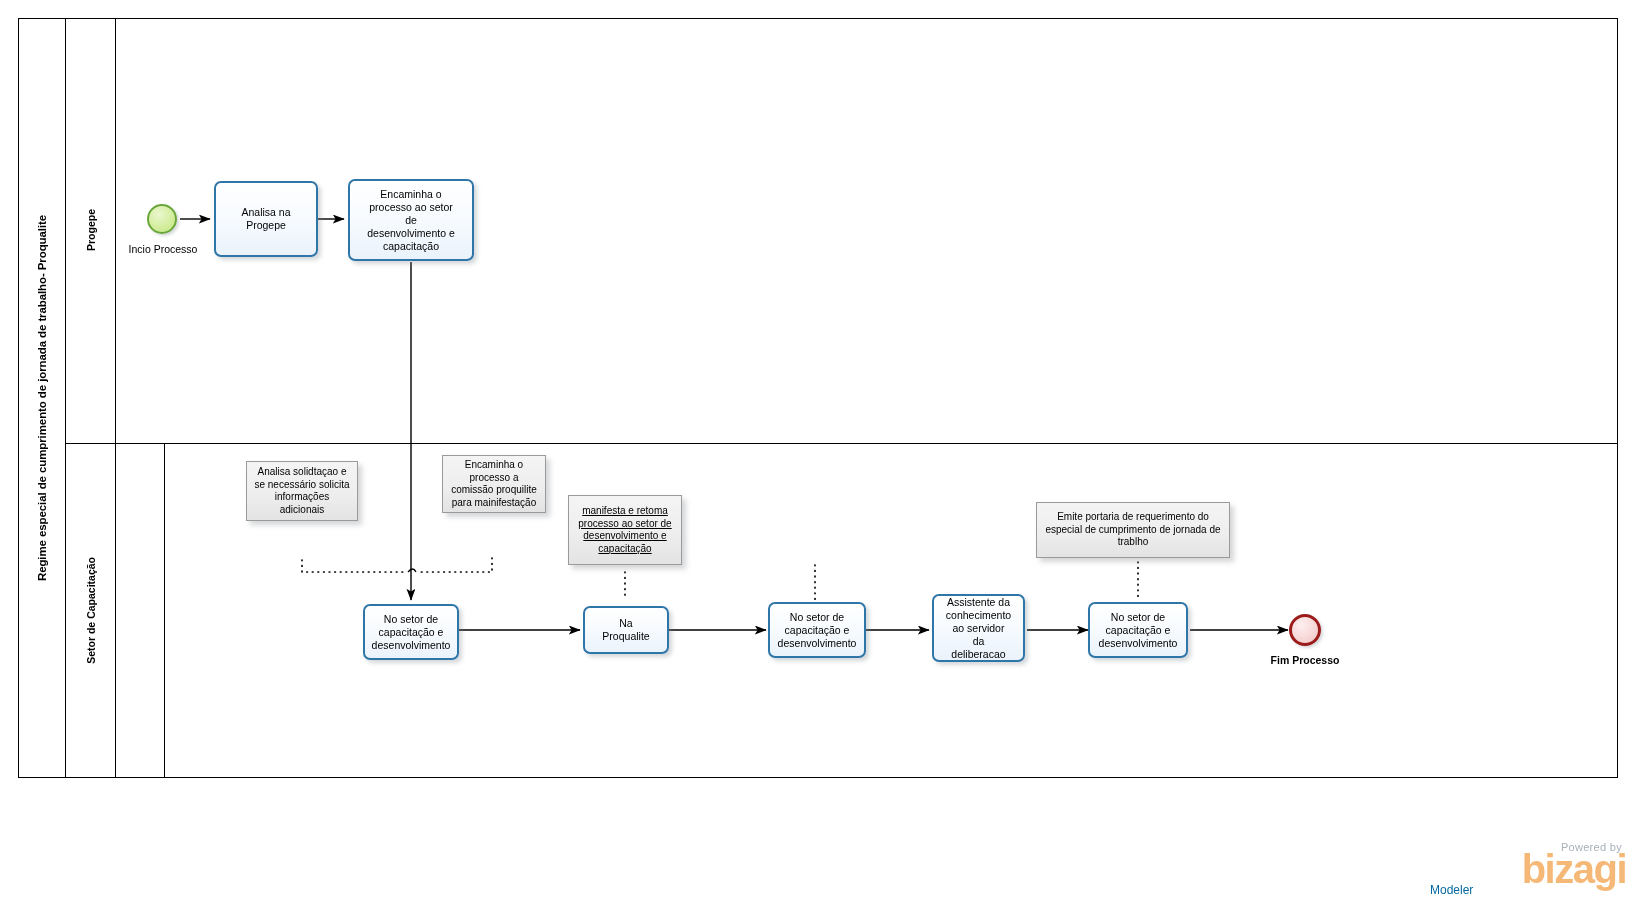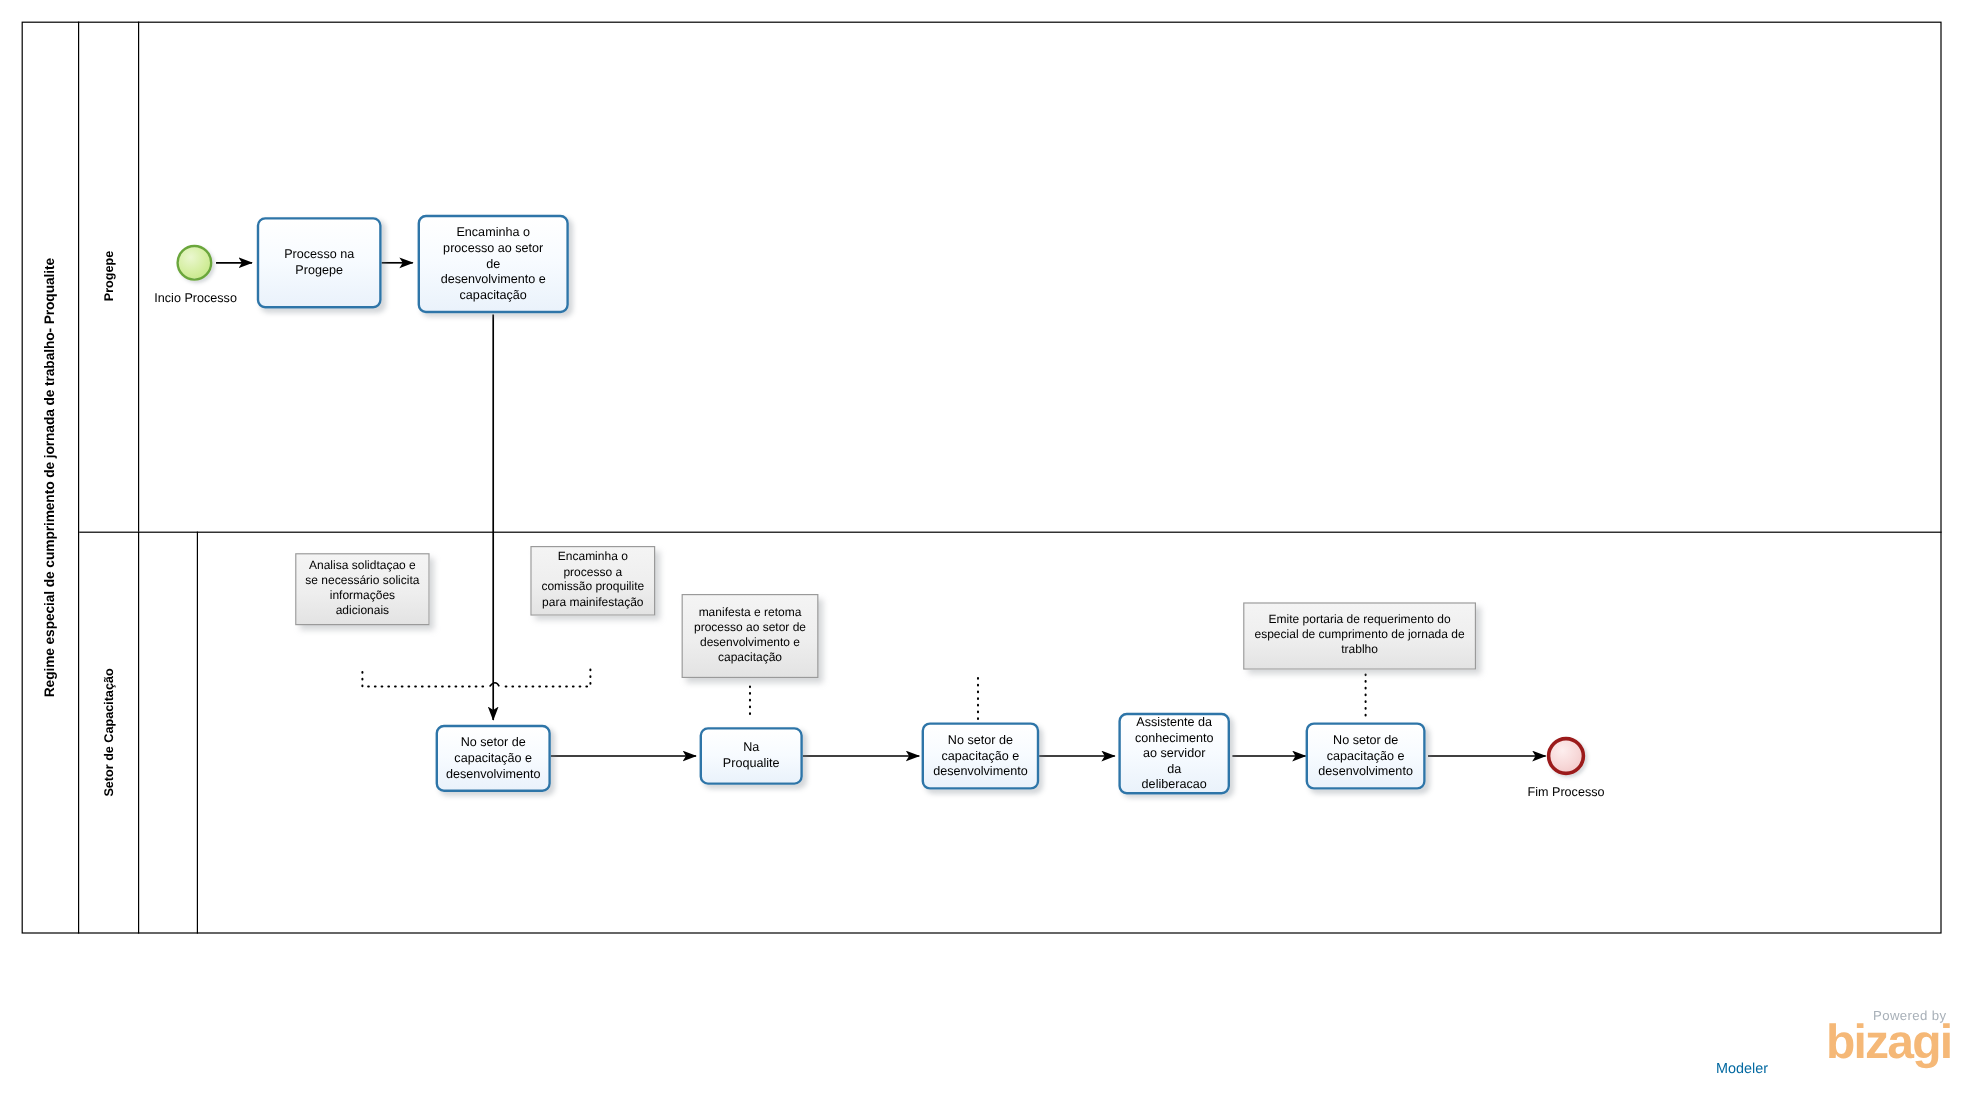--- a/index.html
+++ b/index.html
@@ -242,36 +242,36 @@
     <path d="M 815,565 L 815,600" fill="none" stroke="#000" stroke-width="1.7" stroke-linecap="round" stroke-dasharray="0.6 5"></path>
     <path d="M 1138,562 L 1138,600" fill="none" stroke="#000" stroke-width="1.7" stroke-linecap="round" stroke-dasharray="0.6 5"></path>
 
     <path d="M 408,572 q 5,-6 8,0" fill="none" stroke="#000" stroke-width="1.3"></path>
   </svg>
 
   <div class="event start" style="left:147px; top:204px; width:30px; height:30px;"></div>
   <div class="event-label" style="left:120px; top:243px; width:86px;">Incio Processo</div>
 
   <div class="task" style="left:214px; top:181px; width:104px; height:76px;">
-    <span>Processo na Progepe</span>
+    <span>Analisa na Progepe</span>
   </div>
 
   <div class="task" style="left:348px; top:179px; width:126px; height:82px;">
     <span>Encaminha o processo ao setor de desenvolvimento e capacitação</span>
   </div>
 
   <div class="annotation" style="left:246px; top:461px; width:112px; height:60px;">
     <span>Analisa solidtaçao e se necessário solicita informações adicionais</span>
   </div>
 
   <div class="annotation" style="left:442px; top:455px; width:104px; height:58px;">
     <span>Encaminha o processo a comissão proquilite para mainifestação</span>
   </div>
 
-  <div class="annotation" style="left:568px; top:495px; width:114px; height:70px;">
+  <div class="annotation" style="left:568px; top:495px; width:114px; height:70px;text-decoration:underline;">
     <span>manifesta e retoma processo  ao setor de desenvolvimento e capacitação</span>
   </div>
 
 
   <div class="annotation" style="left:1036px; top:502px; width:194px; height:56px;">
     <span>Emite portaria de requerimento do especial de cumprimento de jornada de trablho</span>
   </div>
 
   <div class="task" style="left:363px; top:604px; width:96px; height:56px;">
     <span>No setor de capacitação e desenvolvimento</span>
@@ -287,21 +287,21 @@
 
   <div class="task" style="left:932px; top:594px; width:93px; height:68px;">
     <span>Assistente da conhecimento ao servidor da deliberacao</span>
   </div>
 
   <div class="task" style="left:1088px; top:602px; width:100px; height:56px;">
     <span>No setor de capacitação e desenvolvimento</span>
   </div>
 
   <div class="event end" style="left:1289px; top:614px; width:32px; height:32px;"></div>
-  <div class="event-label" style="left:1261px; top:654px; width:88px;">Fim Processo</div>
+  <div class="event-label" style="left:1261px; top:654px; width:88px;font-weight:bold;">Fim Processo</div>
 
   <div id="watermark">
     <div id="wm-powered">Powered by</div>
     <div id="wm-brand">bizagi</div>
     <div id="wm-sub">Modeler</div>
   </div>
 
 </div>
 
 </body></html>

